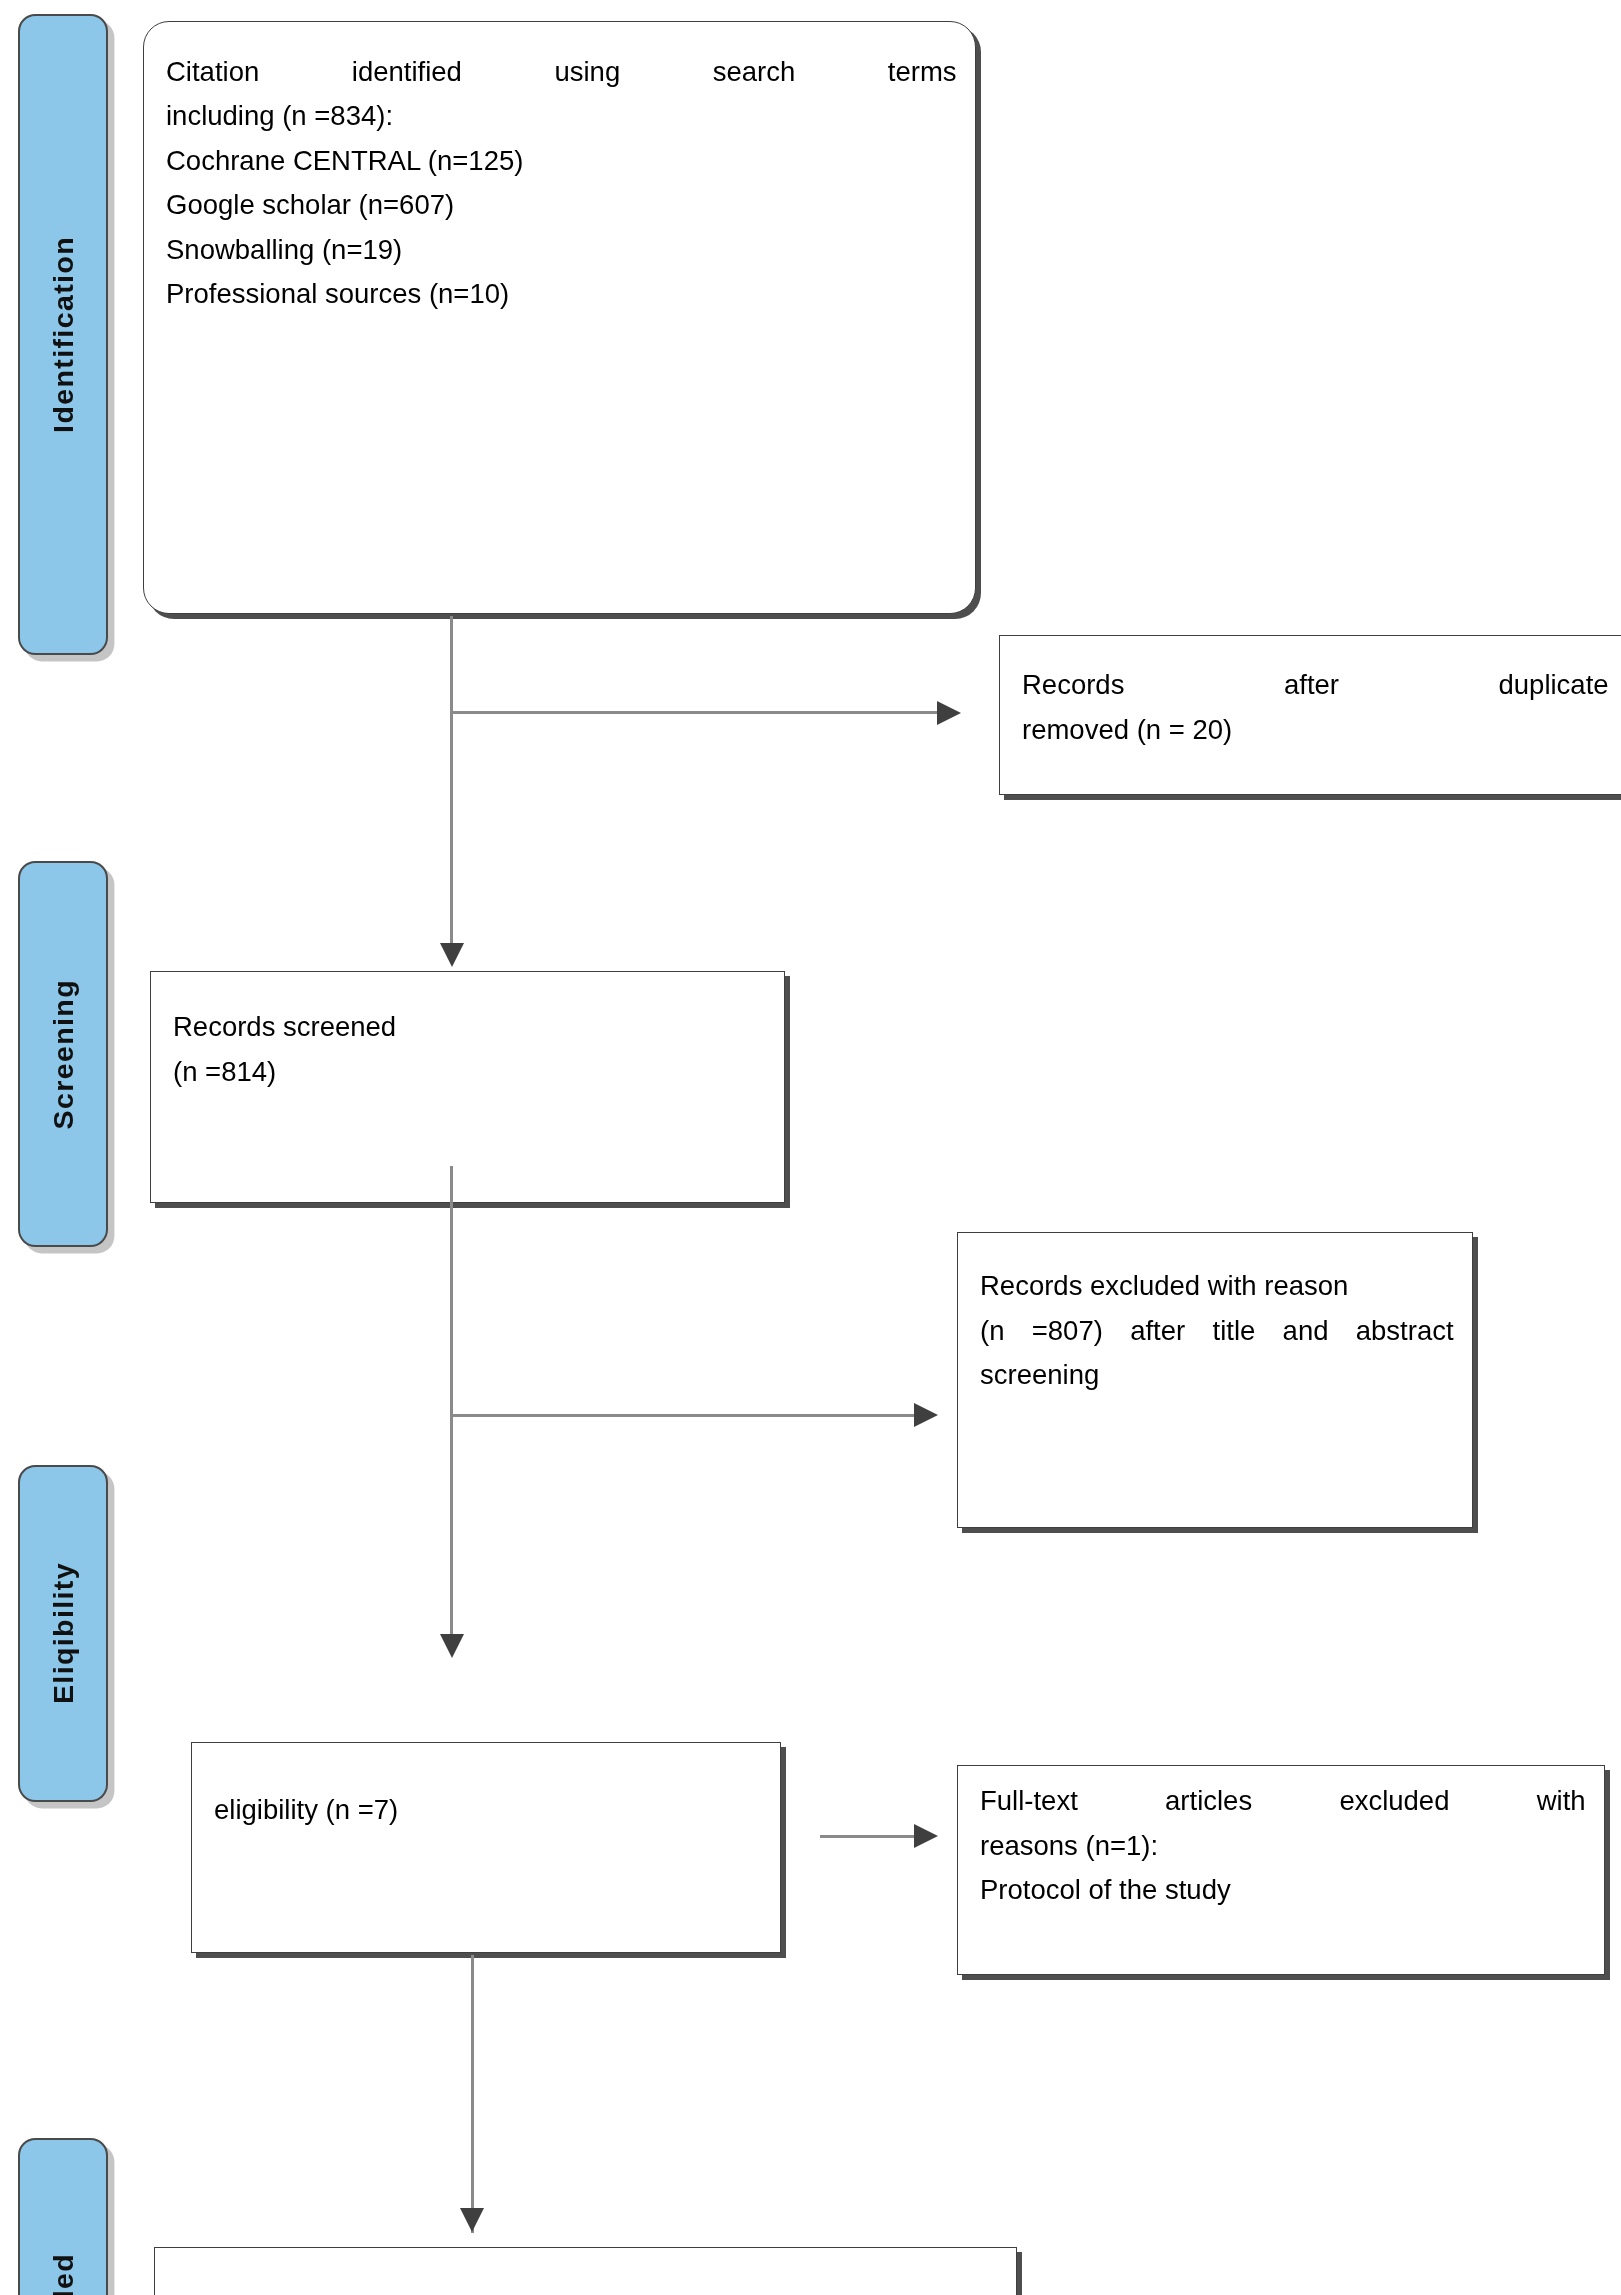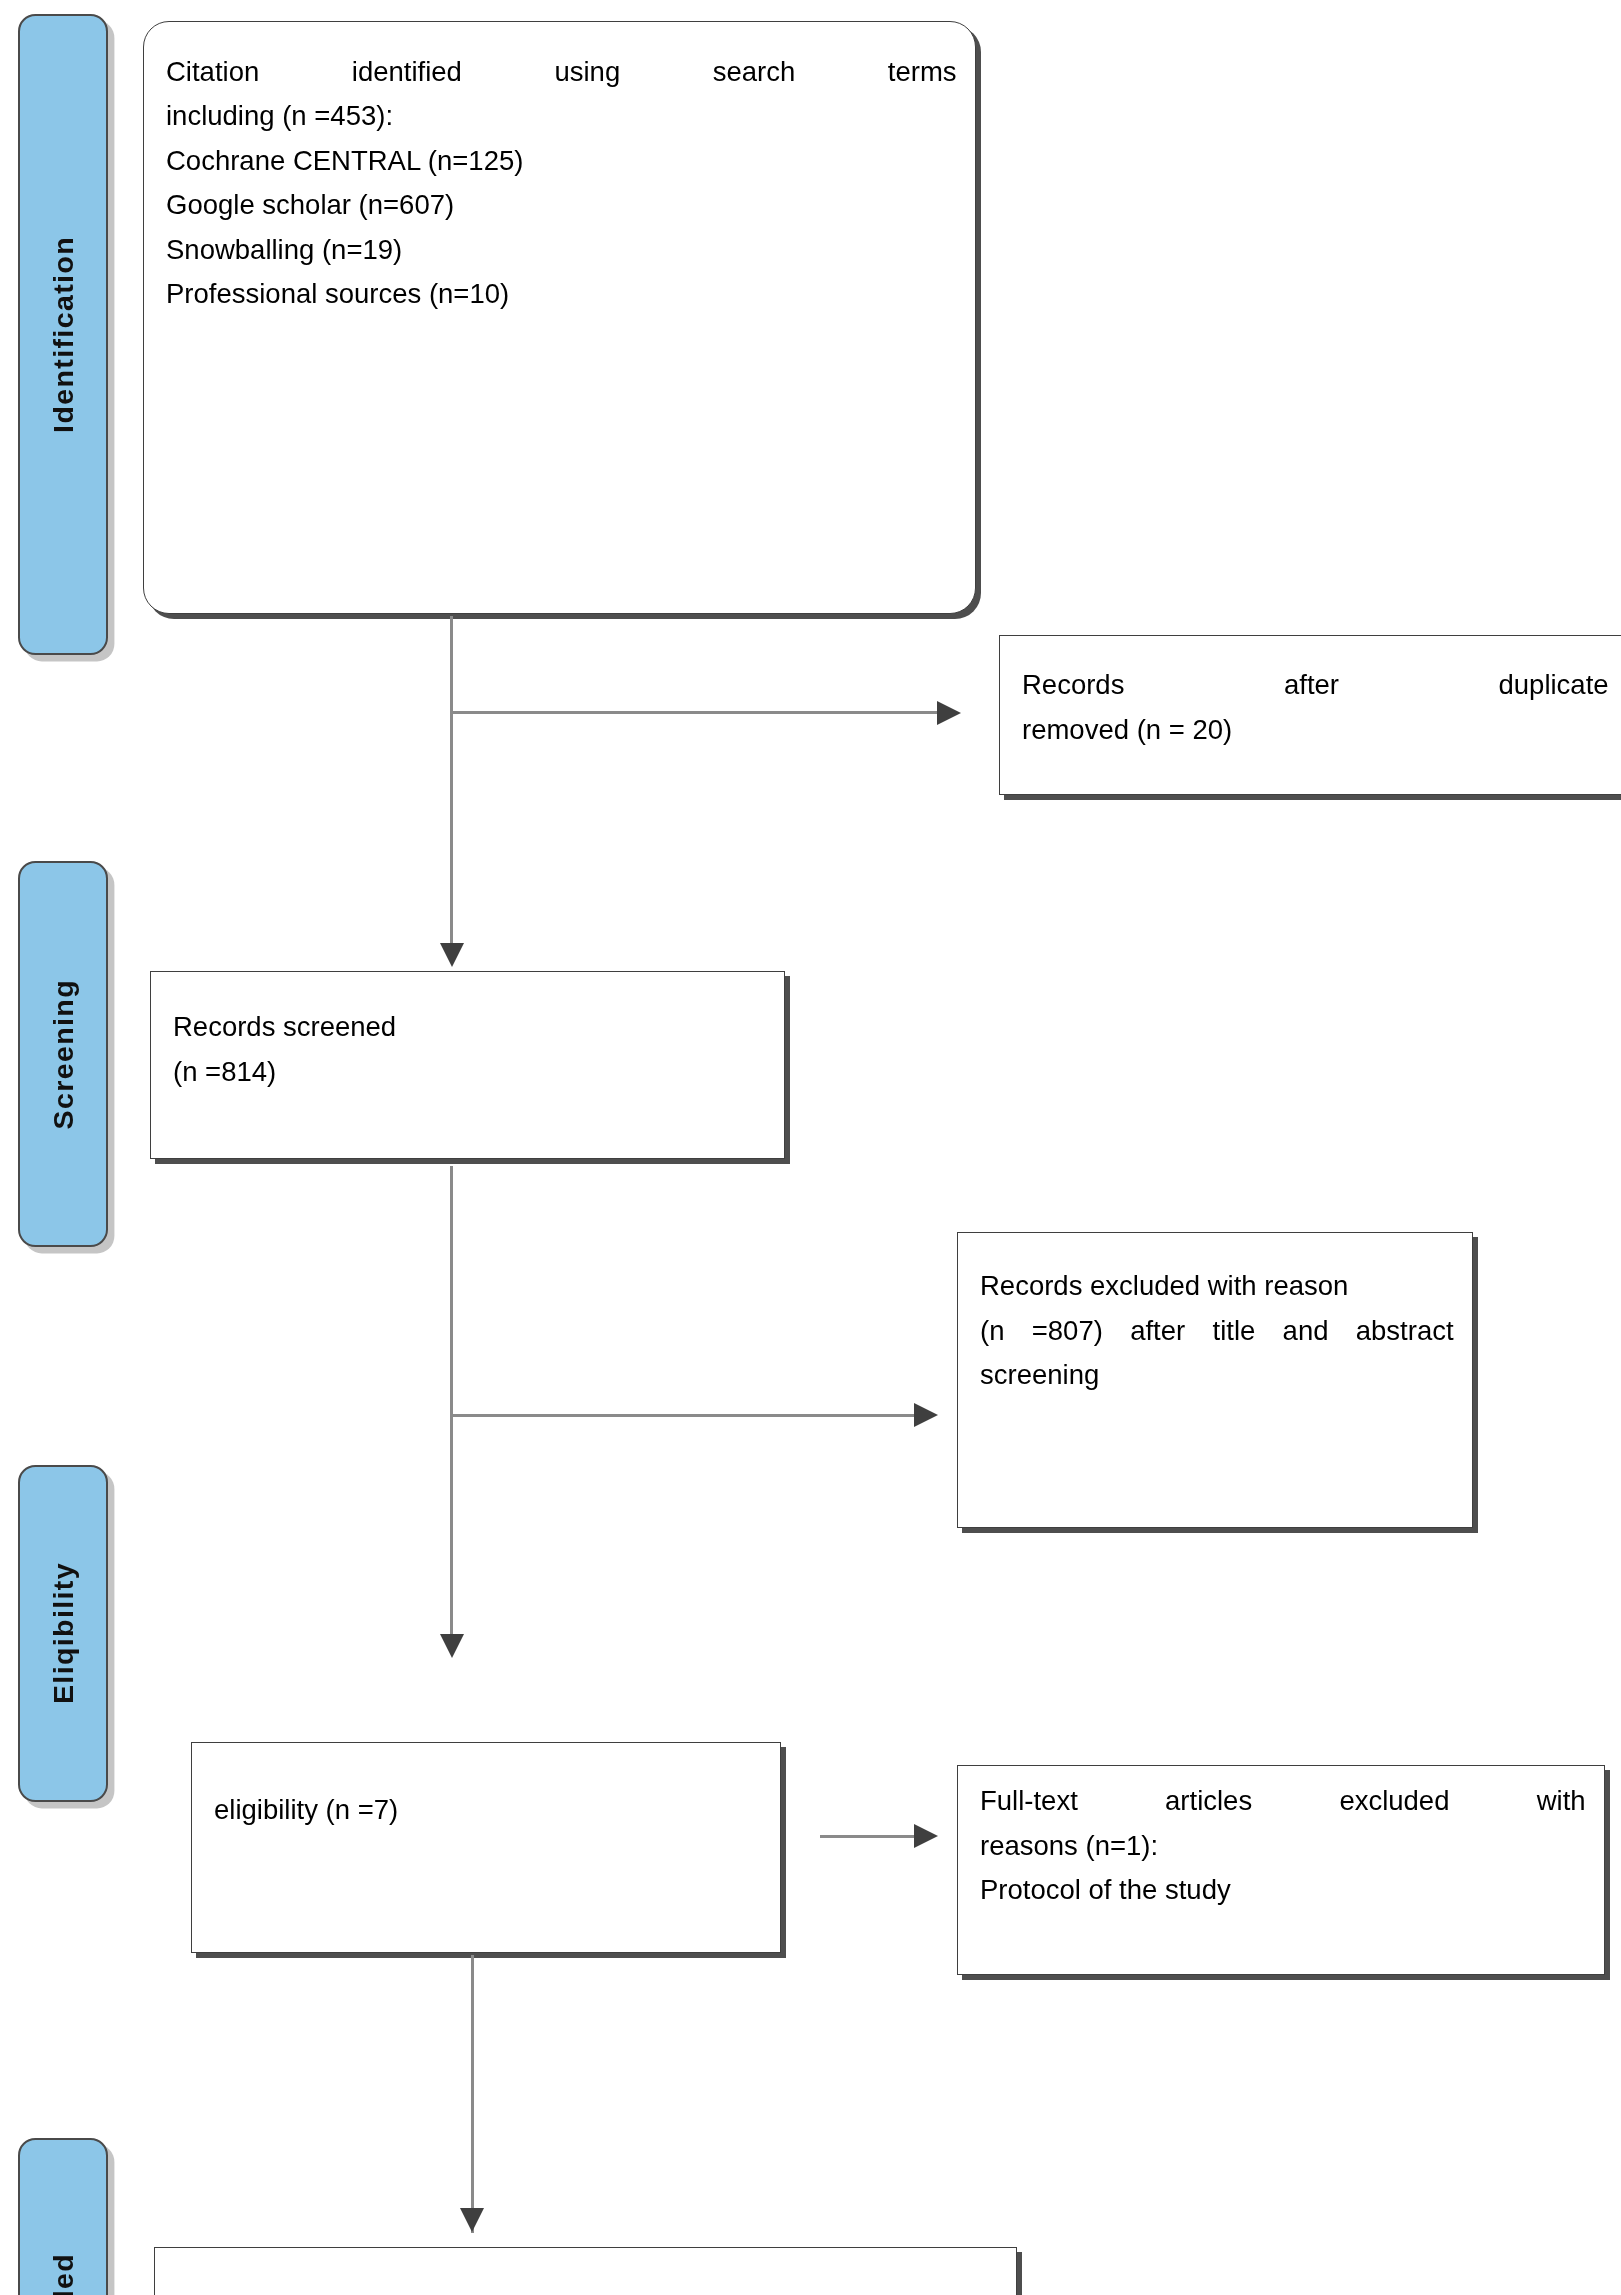--- a/index.html
+++ b/index.html
@@ -107,41 +107,41 @@
     <span class="phase-label">Eliqibility</span>
   </div>
 
   <div class="phase-bar" style="left:18.4px;  top:2138px; width:90px; height:358px;">
     <span class="phase-label">Included</span>
   </div>
 
   <div class="box just" style="left:143px; top:21px; width:833px; height:593px;border-radius:26px;">
     <div class="box-text" style="top:27.5px;">
       <span class="jl">Citation identified using search terms</span>
-      <span class="jlast">including (n =453):</span>
+      <span class="jlast">including (n =834):</span>
       <span class="jlast">Cochrane CENTRAL (n=125)</span>
       <span class="jlast">Google scholar (n=607)</span>
       <span class="jlast">Snowballing (n=19)</span>
       <span class="jlast">Professional sources (n=10)</span>
     </div>
   </div>
 
   <div class="vline" style="left:450px; top:616px; height:331px;"></div>
   <div class="hline" style="left:450px; top:711px; width:487px;"></div>
   <div class="arrow-right" style="left:937px; top:701px;"></div>
   <div class="arrow-down" style="left:440px; top:943px;"></div>
 
   <div class="box just" style="left:999px; top:635px; width:629px; height:160px;">
     <div class="box-text" style="top:27px;">
       <span class="jl">Records after duplicate</span>
       <span class="jlast">removed (n = 20)</span>
     </div>
   </div>
 
-  <div class="box" style="left:150px; top:971px; width:635px; height:188px;padding-left:36px;">
+  <div class="box" style="left:150px; top:971px; width:635px; height:232px;padding-left:36px;">
     <div class="box-text" style="top:33px;">
       <span style="display:block">Records screened</span>
       <span style="display:block">(n =814)</span>
     </div>
   </div>
 
   <div class="vline" style="left:450px; top:1166px; height:471px;"></div>
   <div class="hline" style="left:450px; top:1414px; width:464px;"></div>
   <div class="arrow-right" style="left:914px; top:1403px;"></div>
   <div class="arrow-down" style="left:440px; top:1634px;"></div>

